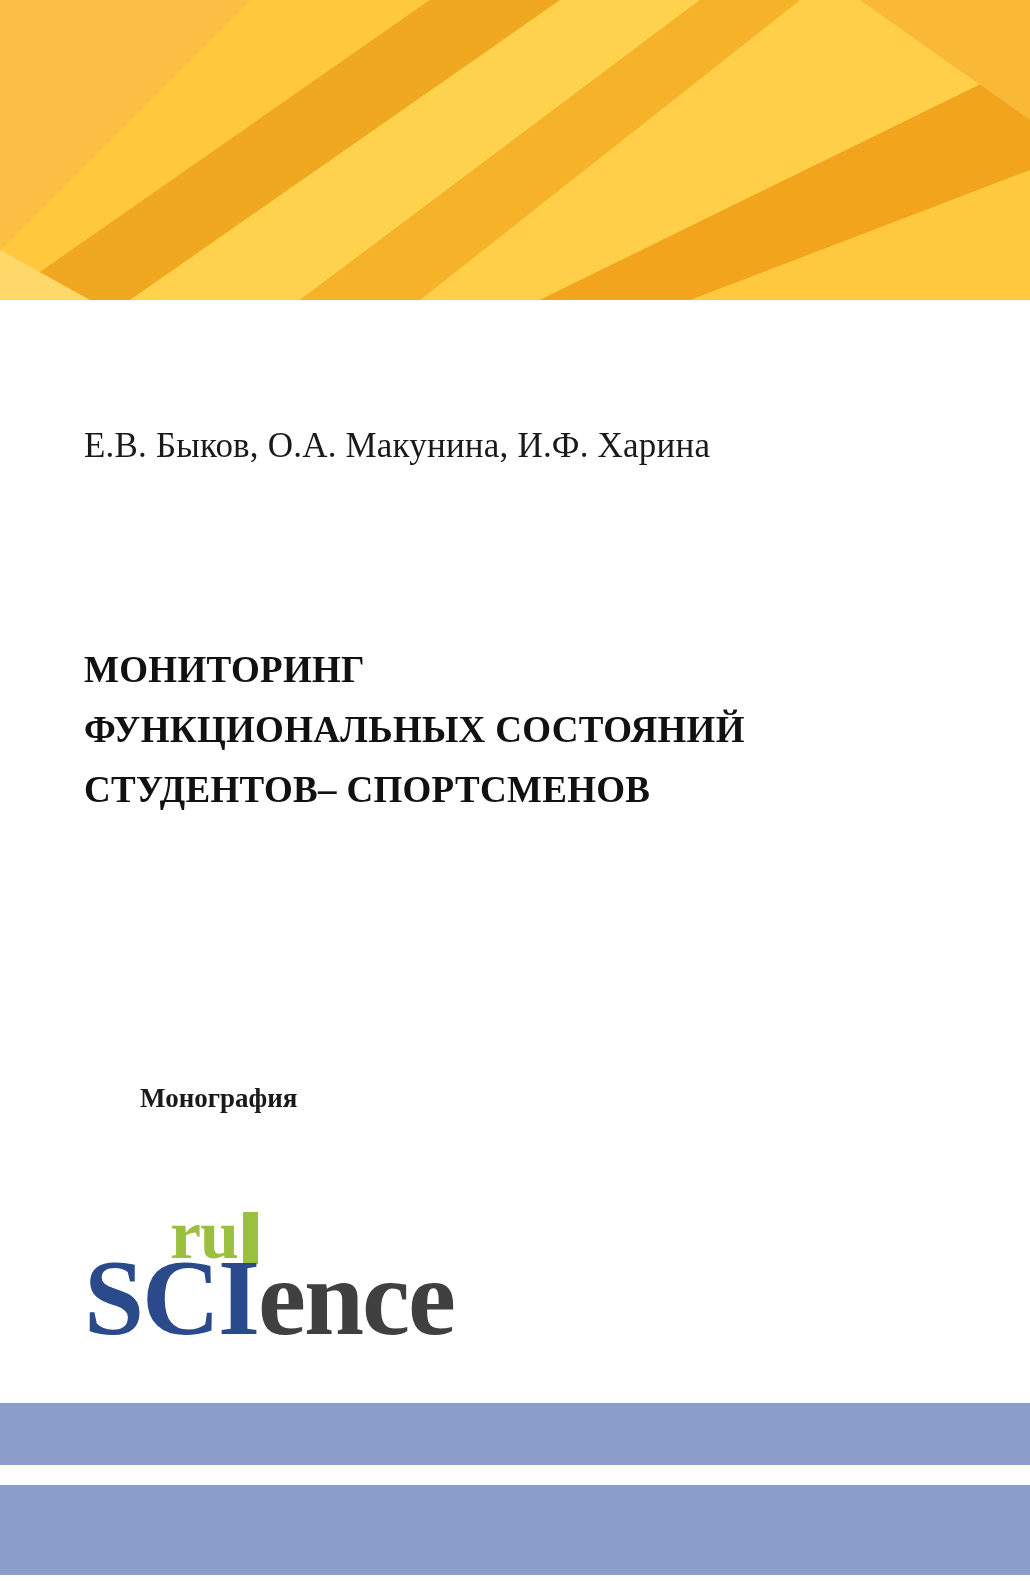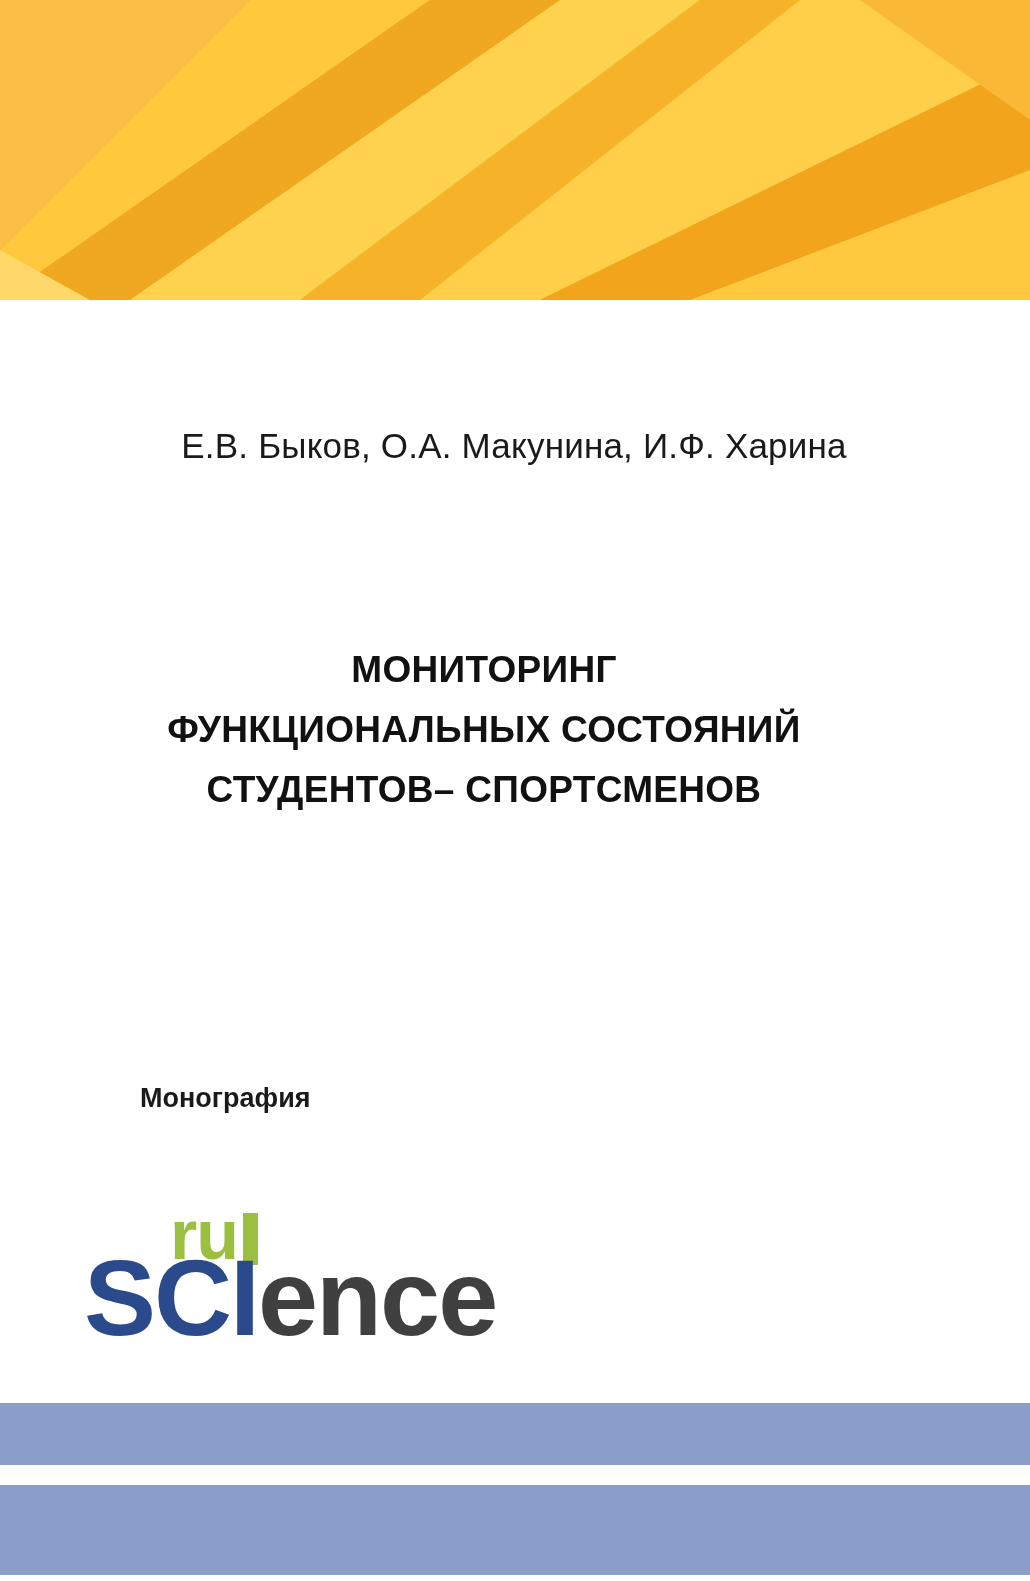--- a/index.html
+++ b/index.html
@@ -6,22 +6,21 @@
     margin: 0;
     padding: 0;
     background: #ffffff;
   }
   .page {
     position: relative;
     width: 1030px;
     height: 1581px;
     background: #ffffff;
     overflow: hidden;
-    font-family: Liberation Sans, sans-serif;
-    text-align: center;
+    font-family: Liberation Serif, serif;
   }
 
   
   .banner {
     position: absolute;
     left: 0;
     top: 0;
     width: 1030px;
     height: 300px;
     overflow: hidden;

